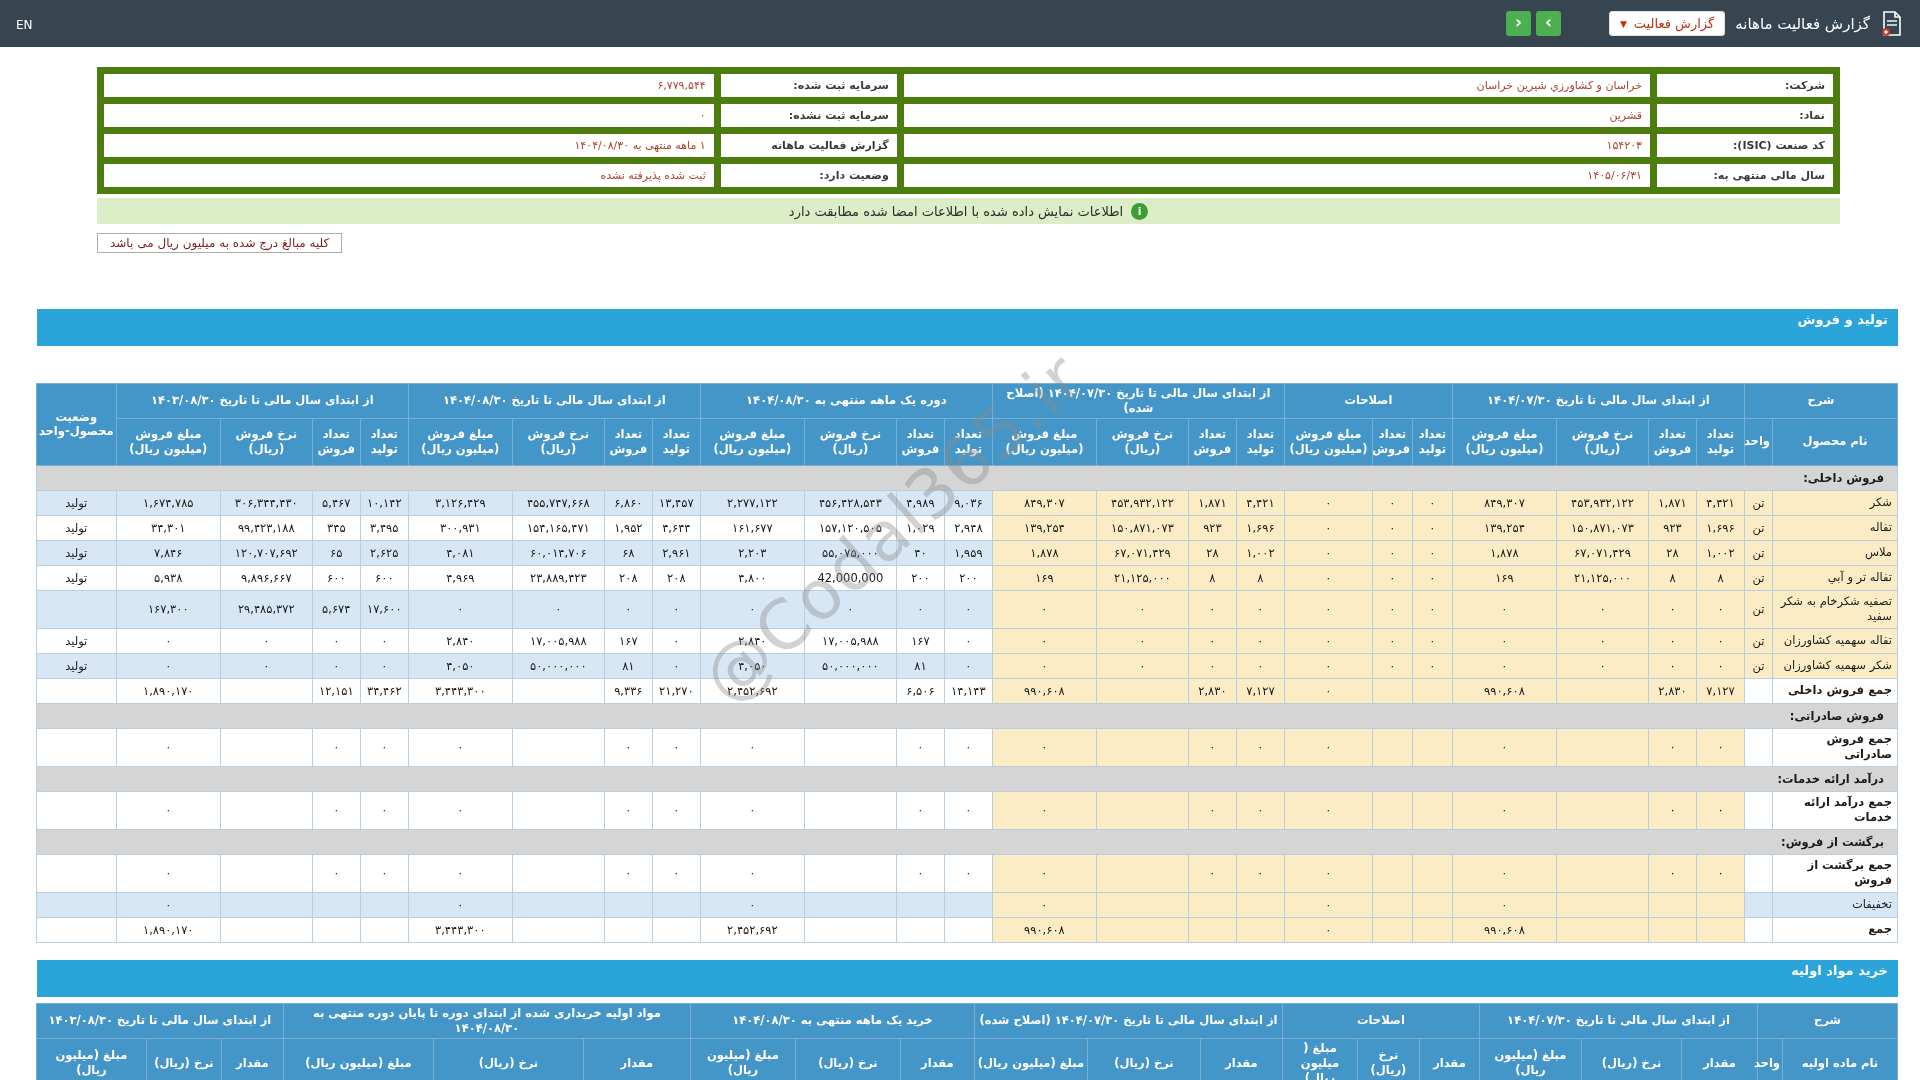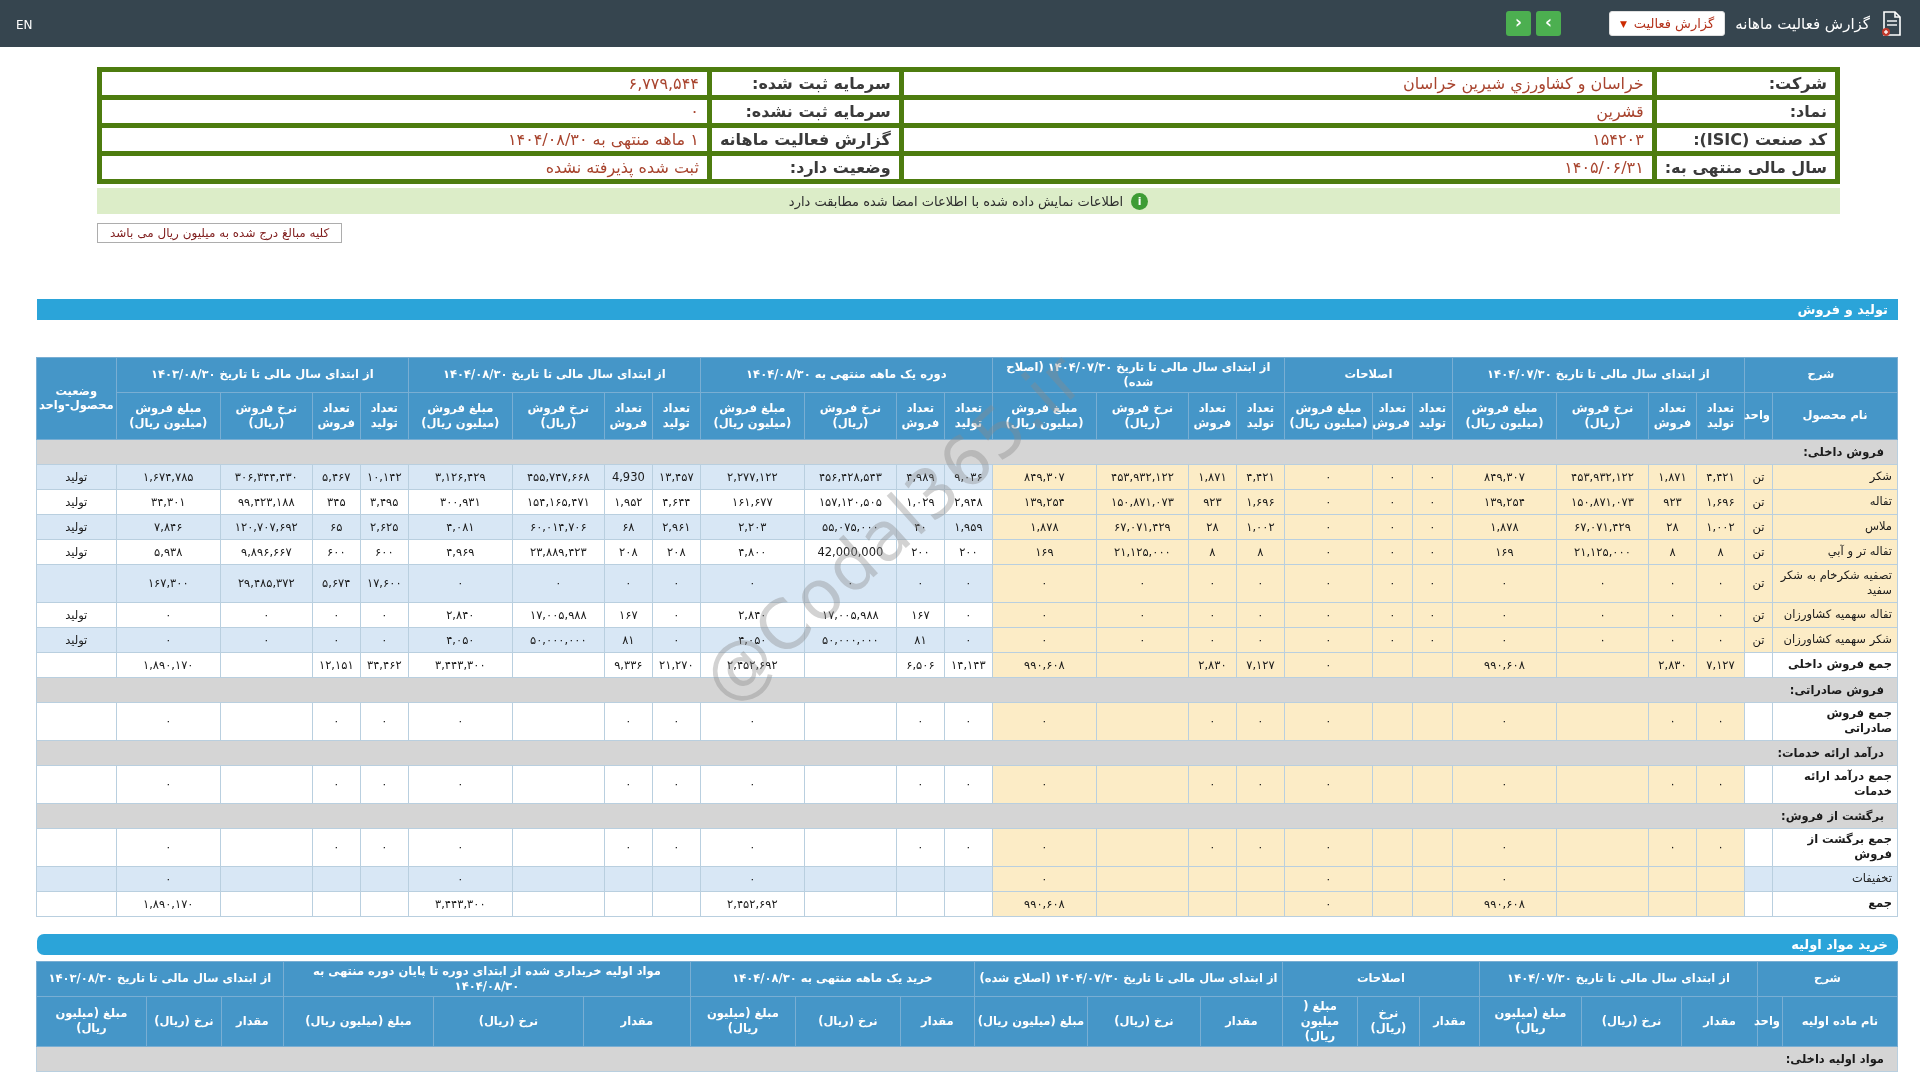--- a/index.html
+++ b/index.html
@@ -16,38 +16,38 @@
   .dd-caret{color:#cc2a00;font-size:9px;}
   .navbtns{display:flex;gap:5px;margin-right:38px;}
   .nav-btn{width:25px;height:25px;background:#4caf50;border:none;border-radius:3px;color:#fff;
     font-size:17px;font-weight:bold;display:flex;align-items:center;justify-content:center;cursor:pointer;
     font-family:inherit;padding:0 0 3px 0;}
   .en-link{color:#fff;font-size:12px;cursor:pointer;}
 
   
   .info-wrap{margin:20px 80px 0 97px;}
   table.info{width:100%;border-collapse:collapse;border:1px solid #d9d9d9;border-bottom:2px solid #bf0000;}
-  table.info td{border:5px solid #4d7c0f;height:23px;font-size:16px;padding:0 8px;}
+  table.info td{border:7px solid #4d7c0f;height:23px;font-size:11px;padding:0 8px;}
   table.info td.lbl{font-weight:bold;color:#3a3a3a;width:160px;white-space:nowrap;}
   table.info td.val{color:#a8442e;}
   .notice{margin-top:4px;background:#dcedc8;height:26px;display:flex;align-items:center;justify-content:center;
     gap:8px;font-size:13px;color:#2e2e2e;}
   .info-icon{width:17px;height:17px;border-radius:50%;background:#3e9c35;color:#fff;font-size:11px;
     font-weight:bold;display:flex;align-items:center;justify-content:center;font-style:normal;}
   .million-note{margin-top:8px;text-align:left;}
   .million-note span{display:inline-block;border:1px solid #adadad;font-size:12px;padding:2px 12px;color:#7f1d1d;}
 
   
   .main{margin:56px 22px 0 37px;}
-  .sec-bar{background:#2ba4d9;color:#fff;font-weight:bold;font-size:13px;height:21px;line-height:21px;
+  .sec-bar{background:#2ba4d9;color:#fff;font-weight:bold;font-size:13px;height:37px;line-height:21px;
     padding-right:10px;}
   .tbl-note{border:1px solid #dedede;height:26px;line-height:26px;font-size:12px;font-weight:bold;
     padding-right:8px;margin-top:1px;color:#111;}
   #table1-mount{margin-top:37px;}
-  #bar2{margin-top:17px;border-radius:7px;}
+  #bar2{margin-top:17px;}
   #table2-mount{margin-top:6px;}
 
   table.rpt{width:100%;table-layout:fixed;border-collapse:collapse;}
   .rpt th{background:#4596c8;color:#fff;font-size:11.5px;font-weight:bold;border:1px solid #79aed3;
     padding:2px;text-align:center;vertical-align:middle;line-height:1.3;}
   .rpt thead tr:first-child th{height:20px;}
   #table1-mount thead tr:last-child th{height:42px;}
   #table2-mount thead tr:last-child th{height:30px;}
   .rpt td{border:1px solid #b9cfdf;font-size:11.5px;color:#1a1a1a;text-align:center;padding:3px 2px;
     height:18px;vertical-align:middle;white-space:nowrap;overflow:hidden;}
@@ -219,21 +219,21 @@
             <td class="num cream">۰</td>
             <td class="num cream">۴,۴۲۱</td>
             <td class="num cream">۱,۸۷۱</td>
             <td class="num cream">۴۵۳,۹۳۲,۱۲۲</td>
             <td class="num cream">۸۴۹,۳۰۷</td>
             <td class="num alt">۹,۰۳۶</td>
             <td class="num alt">۴,۹۸۹</td>
             <td class="num alt">۴۵۶,۴۲۸,۵۴۳</td>
             <td class="num alt">۲,۲۷۷,۱۲۲</td>
             <td class="num alt">۱۳,۴۵۷</td>
-            <td class="num alt">4,930</td>
+            <td class="num alt">۶,۸۶۰</td>
             <td class="num alt">۴۵۵,۷۴۷,۶۶۸</td>
             <td class="num alt">۳,۱۲۶,۴۲۹</td>
             <td class="num alt">۱۰,۱۴۲</td>
             <td class="num alt">۵,۴۶۷</td>
             <td class="num alt">۳۰۶,۳۴۴,۴۳۰</td>
             <td class="num alt">۱,۶۷۴,۷۸۵</td>
             <td class="num alt">تولید</td>
           </tr>
           <tr>
             <td class="name cream">تفاله</td>

